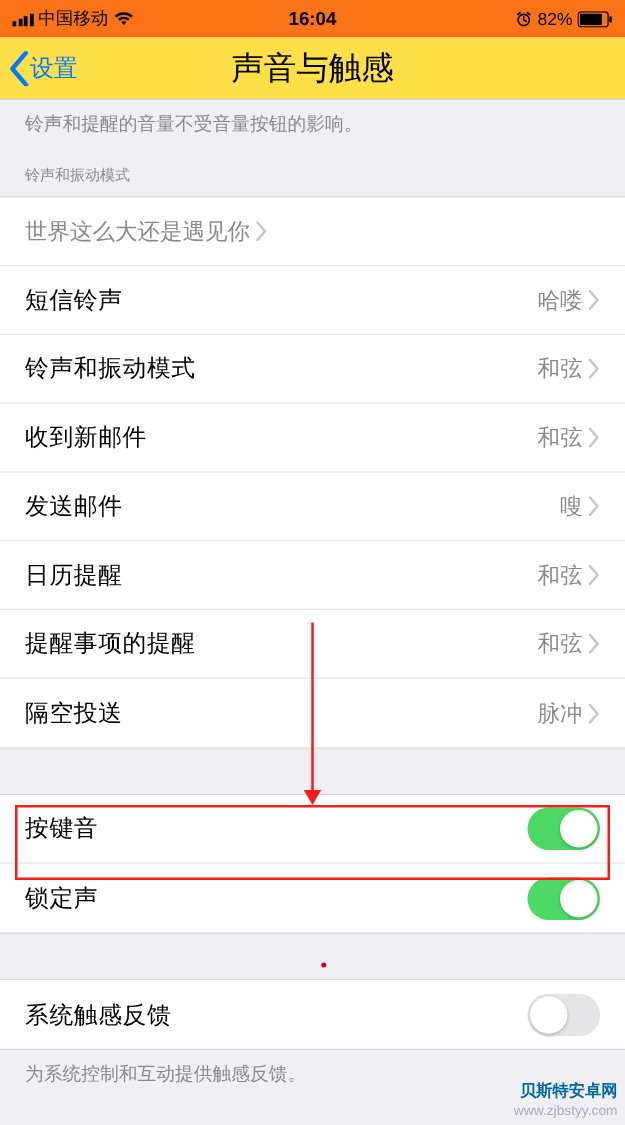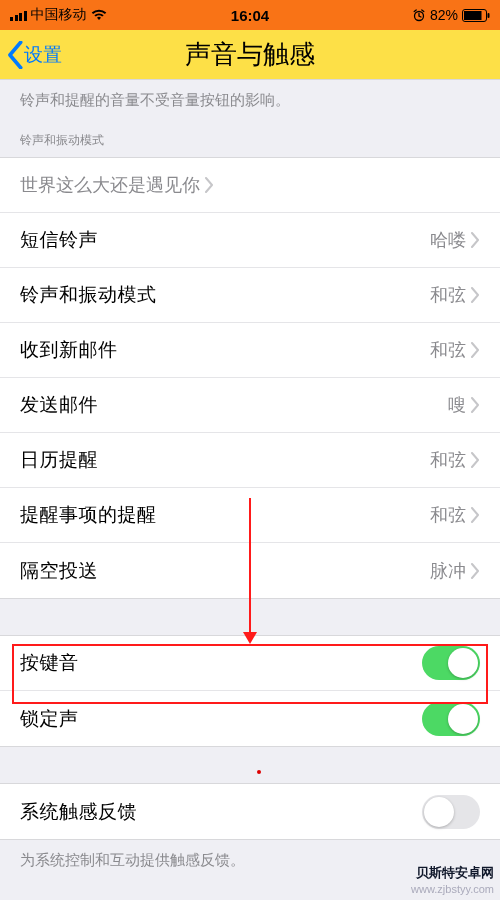--- a/index.html
+++ b/index.html
@@ -29,21 +29,21 @@
   .knob { position: absolute; top: 2px; width: 30px; height: 30px; border-radius: 50%; background: #fff; box-shadow: 0 1px 3px rgba(0,0,0,.25); }
   .toggle.on .knob { right: 2px; }
   .toggle.off .knob { left: 2px; }
   .gap { height: 36px; }
   .highlight { position: absolute; border: 2.5px solid #ff1a1a; pointer-events: none; }
   .arrow-ann { position: absolute; pointer-events: none; }
   .arrow-line { width: 2px; background: #ff1a1a; position: absolute; left: 50%; transform: translateX(-50%); }
   .arrow-head { position: absolute; left: 50%; transform: translateX(-50%); width: 0; height: 0; border-left: 7px solid transparent; border-right: 7px solid transparent; border-top: 12px solid #ff1a1a; }
   .red-dot { position: absolute; width: 4px; height: 4px; background: #d00; border-radius: 50%; }
   .watermark { position: absolute; right: 6px; bottom: 4px; text-align: right; font-size: 13px; line-height: 1.3; }
-  .wm-main { color: #0f172a; font-weight: 600; }
+  .wm-main { color: #0369a1; font-weight: 600; }
   .wm-sub { color: #aab; font-size: 11px; }
   .sig-bars { display: inline-flex; align-items: flex-end; gap: 1.5px; height: 11px; }
   .sig-bars span { width: 3px; background: #000; }
   .sig-bars span:nth-child(1){height:4px} .sig-bars span:nth-child(2){height:6px} .sig-bars span:nth-child(3){height:8px} .sig-bars span:nth-child(4){height:10px}
   .wifi svg, .alarm svg, .batt svg { display: block; }
 </style>
 </head>
 <body>
 
 <div class="statusbar">

